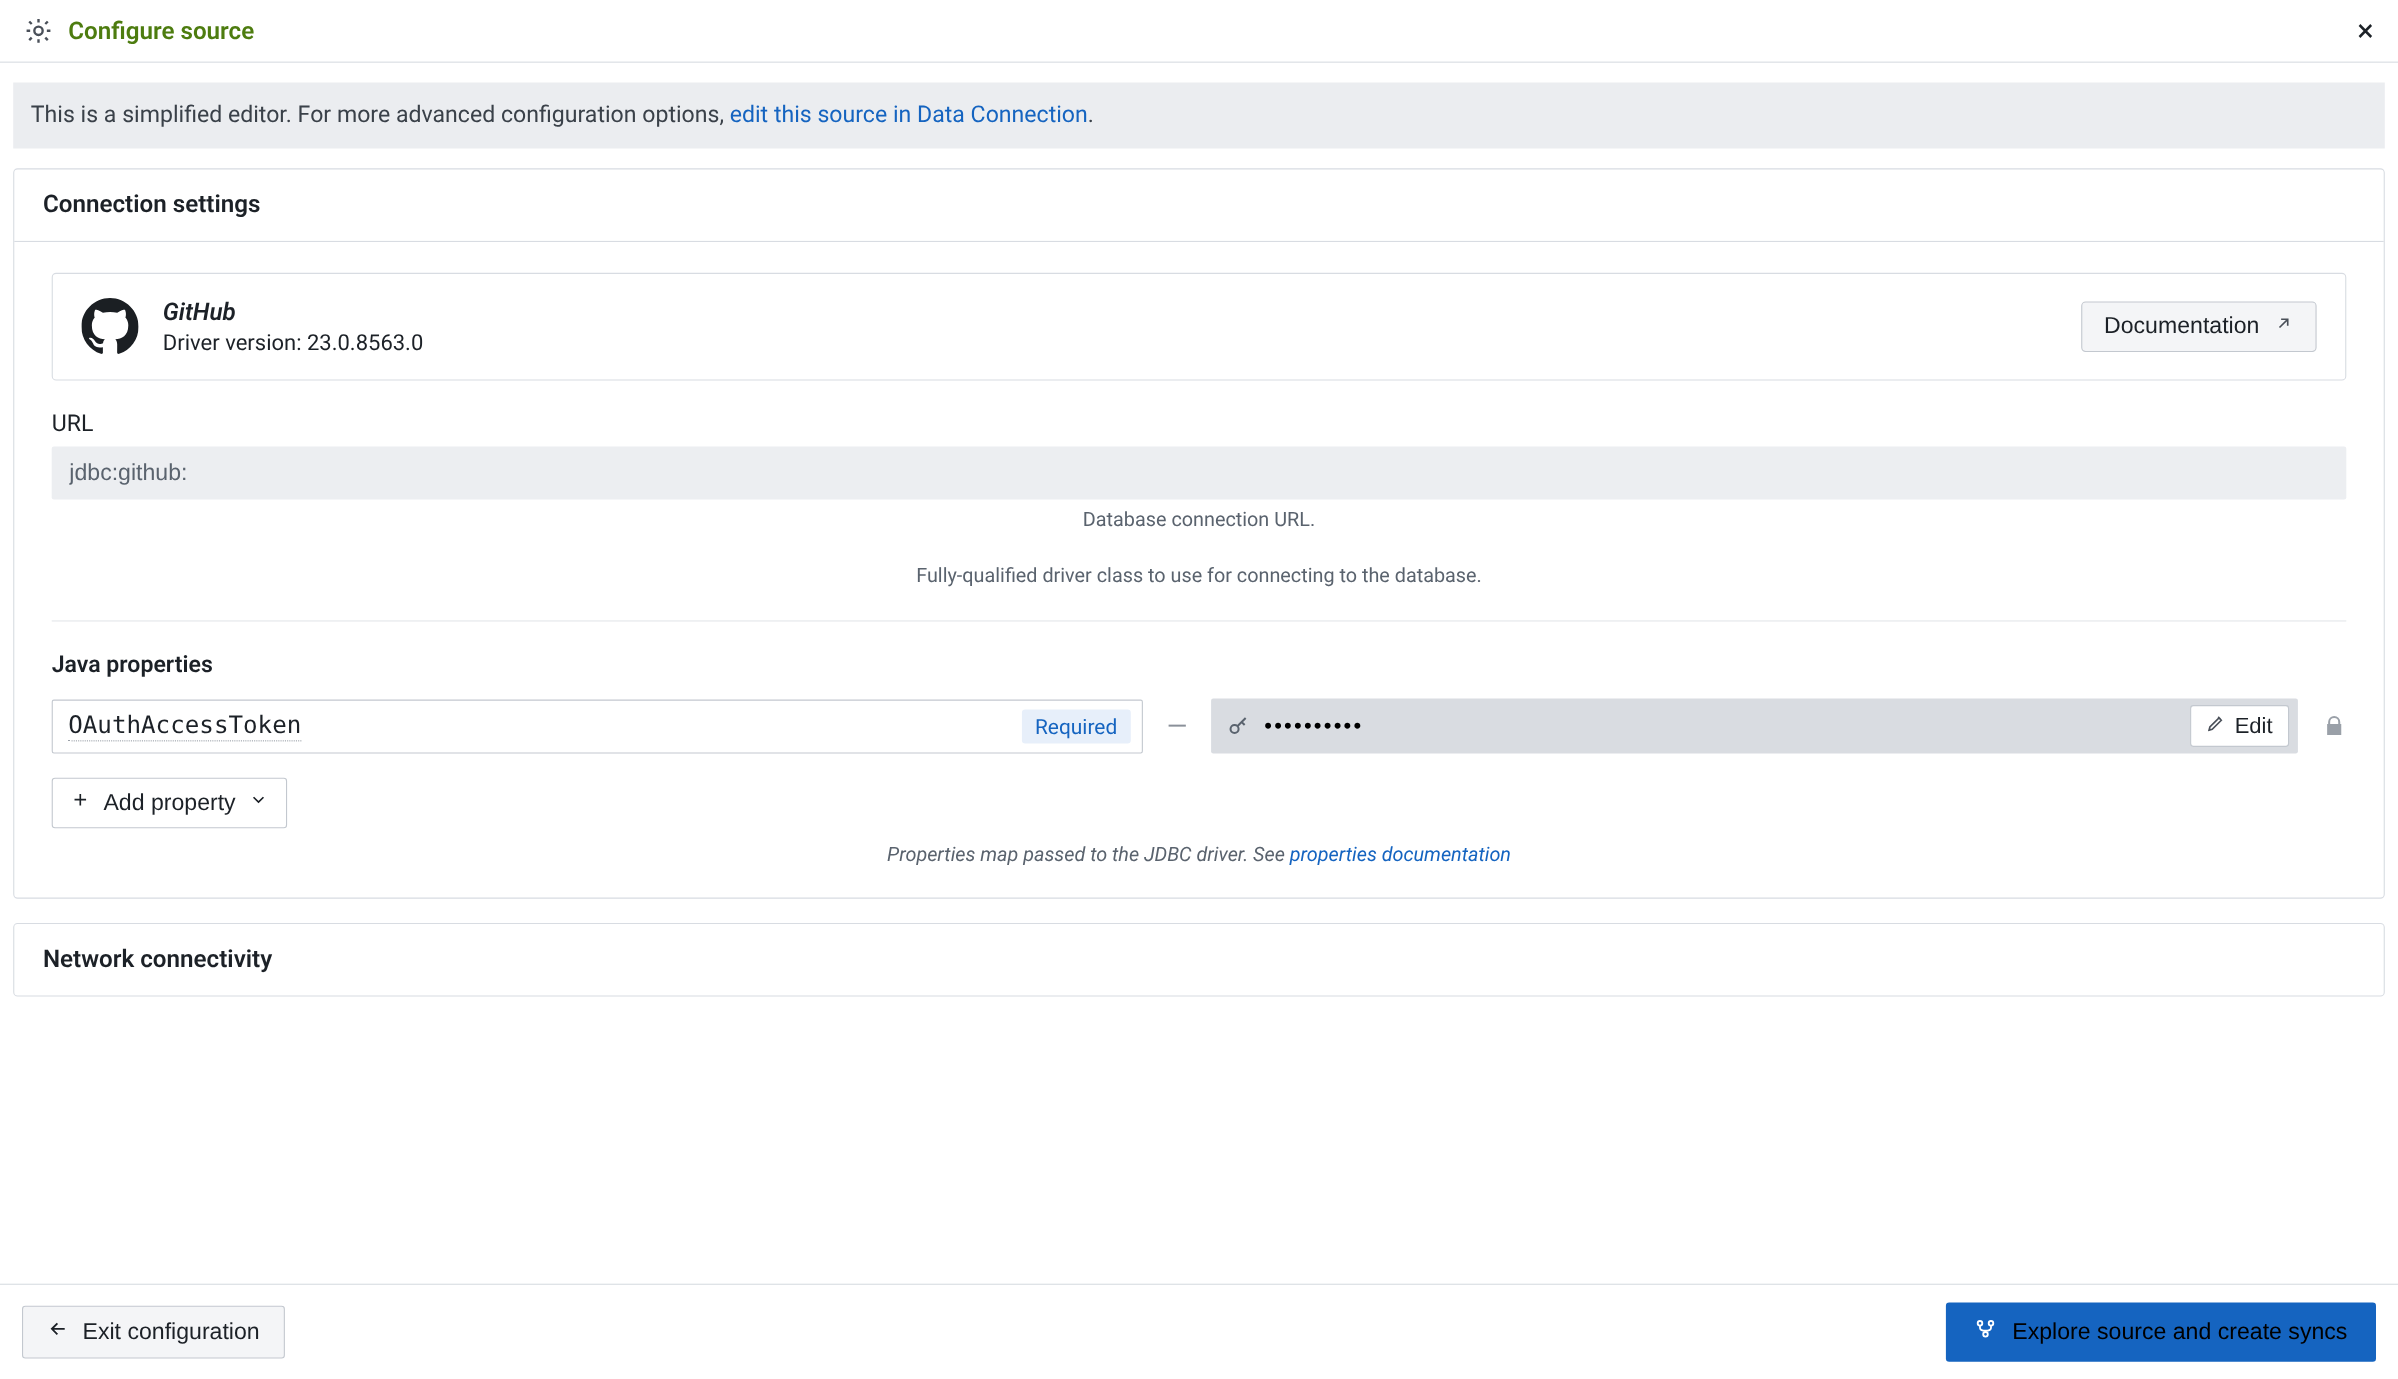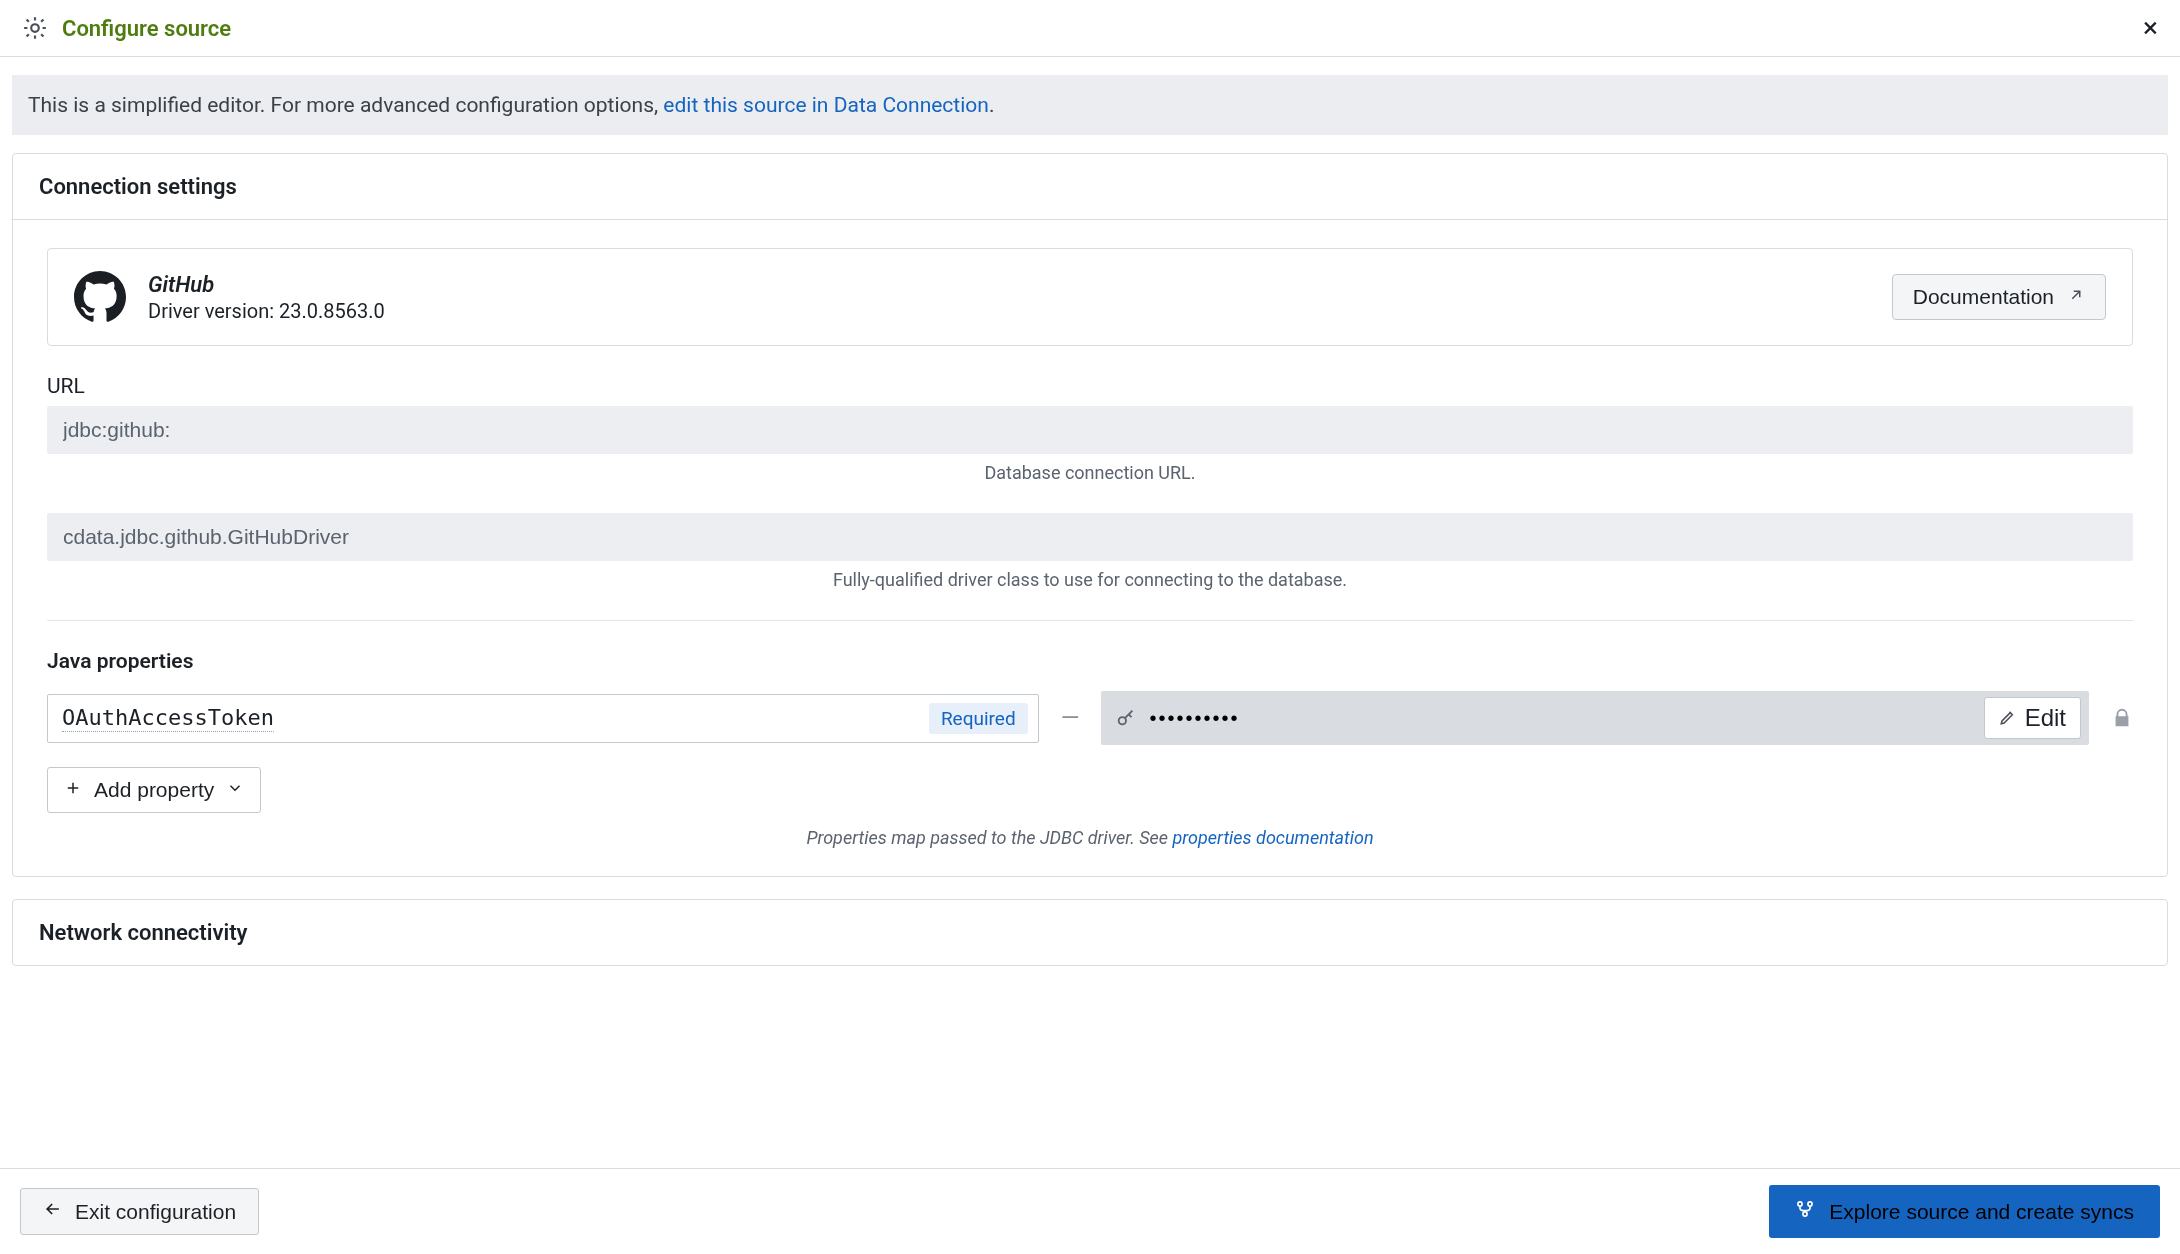--- a/index.html
+++ b/index.html
@@ -127,21 +127,21 @@
     border-radius: 2px;
   }
   .jp-val .key-icon svg { width: 22px; height: 22px; display:block; }
   .jp-val input {
     flex: 1; border: none; background: transparent;
     font-size: 20px; letter-spacing: 2px;
   }
   .jp-edit {
     display: inline-flex; align-items: center; gap: 8px;
     background: #ffffff; border: 1px solid #c3c8cf; border-radius: 3px;
-    padding: 6px 14px; font-size: 24px; color: #1c2127; cursor: pointer;
+    padding: 6px 14px; font-size: 20px; color: #1c2127; cursor: pointer;
   }
   .jp-edit svg { width: 18px; height: 18px; }
   .jp-lock svg { width: 22px; height: 22px; color: #8a9099; display:block; }
 
   .addprop-btn {
     display: inline-flex; align-items: center; gap: 12px;
     border: 1px solid #c3c8cf; border-radius: 3px;
     background: #ffffff; padding: 10px 16px;
     font-size: 21px; color: #1c2127; cursor: pointer;
   }
@@ -221,21 +221,20 @@
 
       
       <div class="fgroup">
         <div class="flabel">URL</div>
         <input class="ftext" type="text" readonly="" value="jdbc:github:" style="">
         <div class="fhelp">Database connection URL.</div>
       </div>
 
       
       <div class="fgroup">
-        <input class="ftext" type="text" readonly="" value="cdata.jdbc.github.GitHubDriver" style="">
         <div class="fhelp">Fully-qualified driver class to use for connecting to the database.</div>
       </div>
 
       <hr class="divider">
 
       
       <div class="flabel" style="font-weight:600; margin-bottom:18px;">Java properties</div>
 
       <div class="jp-row">
         <div class="jp-key">

